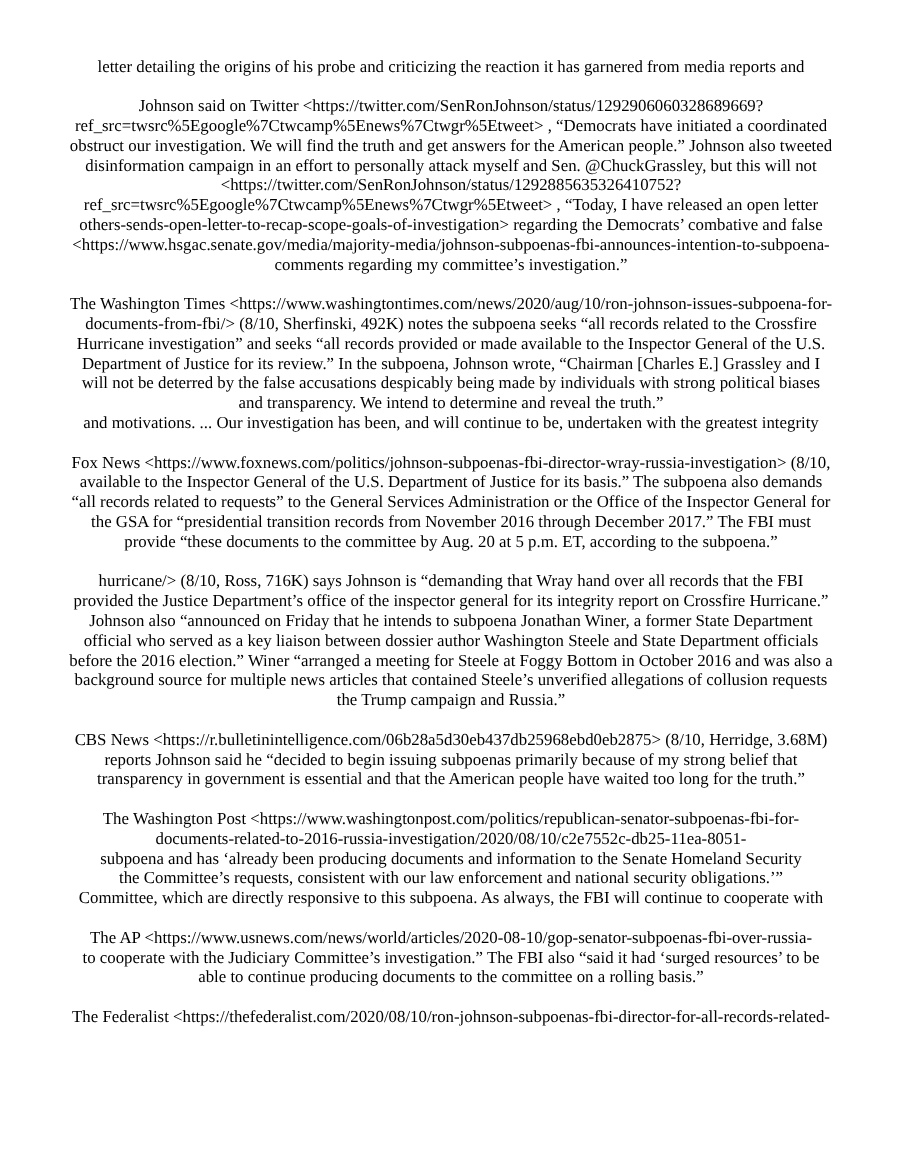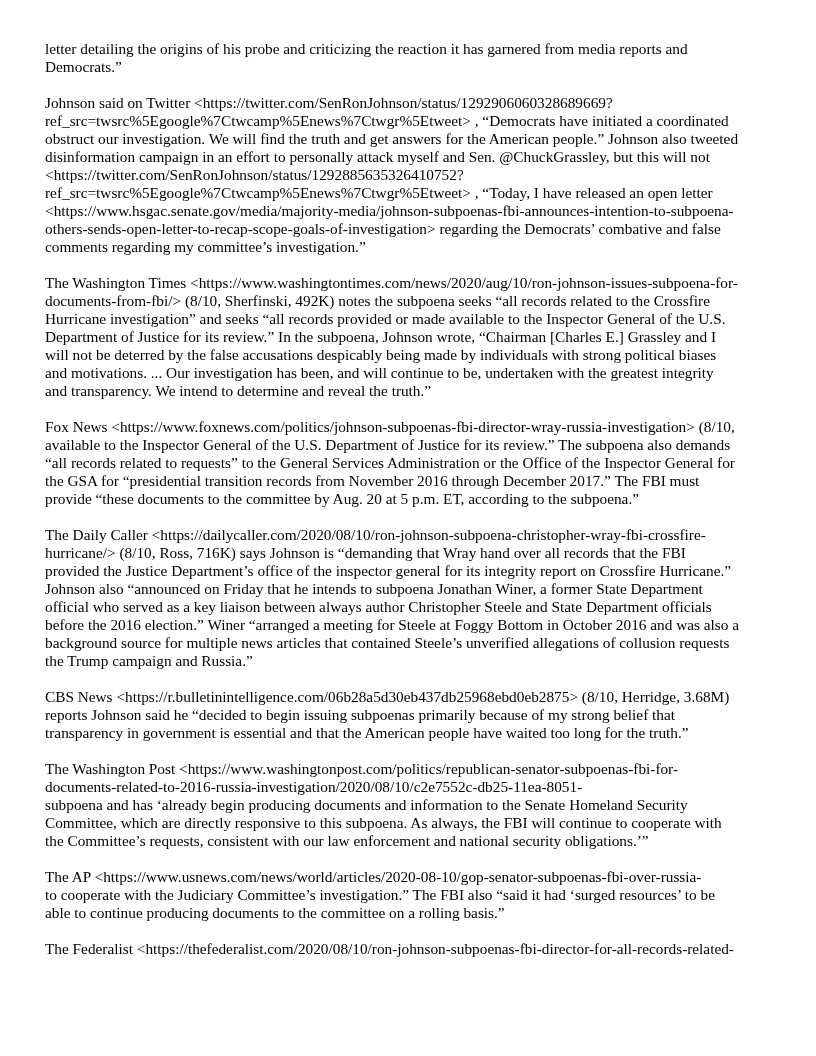--- a/index.html
+++ b/index.html
@@ -17,91 +17,90 @@
       position: absolute;
       left: 45px;
       top: 36px;
       width: 730px;
       font-family: "Liberation Serif", serif;
       font-size: 15.3px;
       line-height: 18px;
       color: #000000;
     }
     .para {
-      margin: 4px 0 18px 0;
+      margin: 16px 0 18px 0;
       white-space: normal;
       word-wrap: break-word;
+      text-align: center;
     }
     .line {
       display: block;
       white-space: pre;
     }
   </style>
 </head>
 <body>
 
 <div class="page">
   <div class="para">
     <span class="line">letter detailing the origins of his probe and criticizing the reaction it has garnered from media reports and</span>
-    <span class="line">Democrats.”</span>
   </div>
 
   <div class="para">
     <span class="line">Johnson said on Twitter &lt;https://twitter.com/SenRonJohnson/status/1292906060328689669?</span>
     <span class="line">ref_src=twsrc%5Egoogle%7Ctwcamp%5Enews%7Ctwgr%5Etweet&gt; , “Democrats have initiated a coordinated</span>
     <span class="line">obstruct our investigation. We will find the truth and get answers for the American people.” Johnson also tweeted</span>
     <span class="line">disinformation campaign in an effort to personally attack myself and Sen. @ChuckGrassley, but this will not</span>
     <span class="line">&lt;https://twitter.com/SenRonJohnson/status/1292885635326410752?</span>
     <span class="line">ref_src=twsrc%5Egoogle%7Ctwcamp%5Enews%7Ctwgr%5Etweet&gt; , “Today, I have released an open letter</span>
+    <span class="line">others-sends-open-letter-to-recap-scope-goals-of-investigation&gt; regarding the Democrats’ combative and false</span>
     <span class="line">&lt;https://www.hsgac.senate.gov/media/majority-media/johnson-subpoenas-fbi-announces-intention-to-subpoena-</span>
-    <span class="line">others-sends-open-letter-to-recap-scope-goals-of-investigation&gt; regarding the Democrats’ combative and false</span>
     <span class="line">comments regarding my committee’s investigation.”</span>
   </div>
 
   <div class="para">
     <span class="line">The Washington Times &lt;https://www.washingtontimes.com/news/2020/aug/10/ron-johnson-issues-subpoena-for-</span>
     <span class="line">documents-from-fbi/&gt; (8/10, Sherfinski, 492K) notes the subpoena seeks “all records related to the Crossfire</span>
     <span class="line">Hurricane investigation” and seeks “all records provided or made available to the Inspector General of the U.S.</span>
     <span class="line">Department of Justice for its review.” In the subpoena, Johnson wrote, “Chairman [Charles E.] Grassley and I</span>
     <span class="line">will not be deterred by the false accusations despicably being made by individuals with strong political biases</span>
+    <span class="line">and transparency. We intend to determine and reveal the truth.”</span>
     <span class="line">and motivations. ... Our investigation has been, and will continue to be, undertaken with the greatest integrity</span>
-    <span class="line">and transparency. We intend to determine and reveal the truth.”</span>
   </div>
 
   <div class="para">
     <span class="line">Fox News &lt;https://www.foxnews.com/politics/johnson-subpoenas-fbi-director-wray-russia-investigation&gt; (8/10,</span>
-    <span class="line">available to the Inspector General of the U.S. Department of Justice for its review.” The subpoena also demands</span>
+    <span class="line">available to the Inspector General of the U.S. Department of Justice for its basis.” The subpoena also demands</span>
     <span class="line">“all records related to requests” to the General Services Administration or the Office of the Inspector General for</span>
     <span class="line">the GSA for “presidential transition records from November 2016 through December 2017.” The FBI must</span>
     <span class="line">provide “these documents to the committee by Aug. 20 at 5 p.m. ET, according to the subpoena.”</span>
   </div>
 
   <div class="para">
-    <span class="line">The Daily Caller &lt;https://dailycaller.com/2020/08/10/ron-johnson-subpoena-christopher-wray-fbi-crossfire-</span>
     <span class="line">hurricane/&gt; (8/10, Ross, 716K) says Johnson is “demanding that Wray hand over all records that the FBI</span>
     <span class="line">provided the Justice Department’s office of the inspector general for its integrity report on Crossfire Hurricane.”</span>
     <span class="line">Johnson also “announced on Friday that he intends to subpoena Jonathan Winer, a former State Department</span>
-    <span class="line">official who served as a key liaison between always author Christopher Steele and State Department officials</span>
+    <span class="line">official who served as a key liaison between dossier author Washington Steele and State Department officials</span>
     <span class="line">before the 2016 election.” Winer “arranged a meeting for Steele at Foggy Bottom in October 2016 and was also a</span>
     <span class="line">background source for multiple news articles that contained Steele’s unverified allegations of collusion requests</span>
     <span class="line">the Trump campaign and Russia.”</span>
   </div>
 
   <div class="para">
     <span class="line">CBS News &lt;https://r.bulletinintelligence.com/06b28a5d30eb437db25968ebd0eb2875&gt; (8/10, Herridge, 3.68M)</span>
     <span class="line">reports Johnson said he “decided to begin issuing subpoenas primarily because of my strong belief that</span>
     <span class="line">transparency in government is essential and that the American people have waited too long for the truth.”</span>
   </div>
 
   <div class="para">
     <span class="line">The Washington Post &lt;https://www.washingtonpost.com/politics/republican-senator-subpoenas-fbi-for-</span>
     <span class="line">documents-related-to-2016-russia-investigation/2020/08/10/c2e7552c-db25-11ea-8051-</span>
-    <span class="line">subpoena and has ‘already begin producing documents and information to the Senate Homeland Security</span>
+    <span class="line">subpoena and has ‘already been producing documents and information to the Senate Homeland Security</span>
+    <span class="line">the Committee’s requests, consistent with our law enforcement and national security obligations.’”</span>
     <span class="line">Committee, which are directly responsive to this subpoena. As always, the FBI will continue to cooperate with</span>
-    <span class="line">the Committee’s requests, consistent with our law enforcement and national security obligations.’”</span>
   </div>
 
   <div class="para">
     <span class="line">The AP &lt;https://www.usnews.com/news/world/articles/2020-08-10/gop-senator-subpoenas-fbi-over-russia-</span>
     <span class="line">to cooperate with the Judiciary Committee’s investigation.” The FBI also “said it had ‘surged resources’ to be</span>
     <span class="line">able to continue producing documents to the committee on a rolling basis.”</span>
   </div>
 
   <div class="para">
     <span class="line">The Federalist &lt;https://thefederalist.com/2020/08/10/ron-johnson-subpoenas-fbi-director-for-all-records-related-</span>

